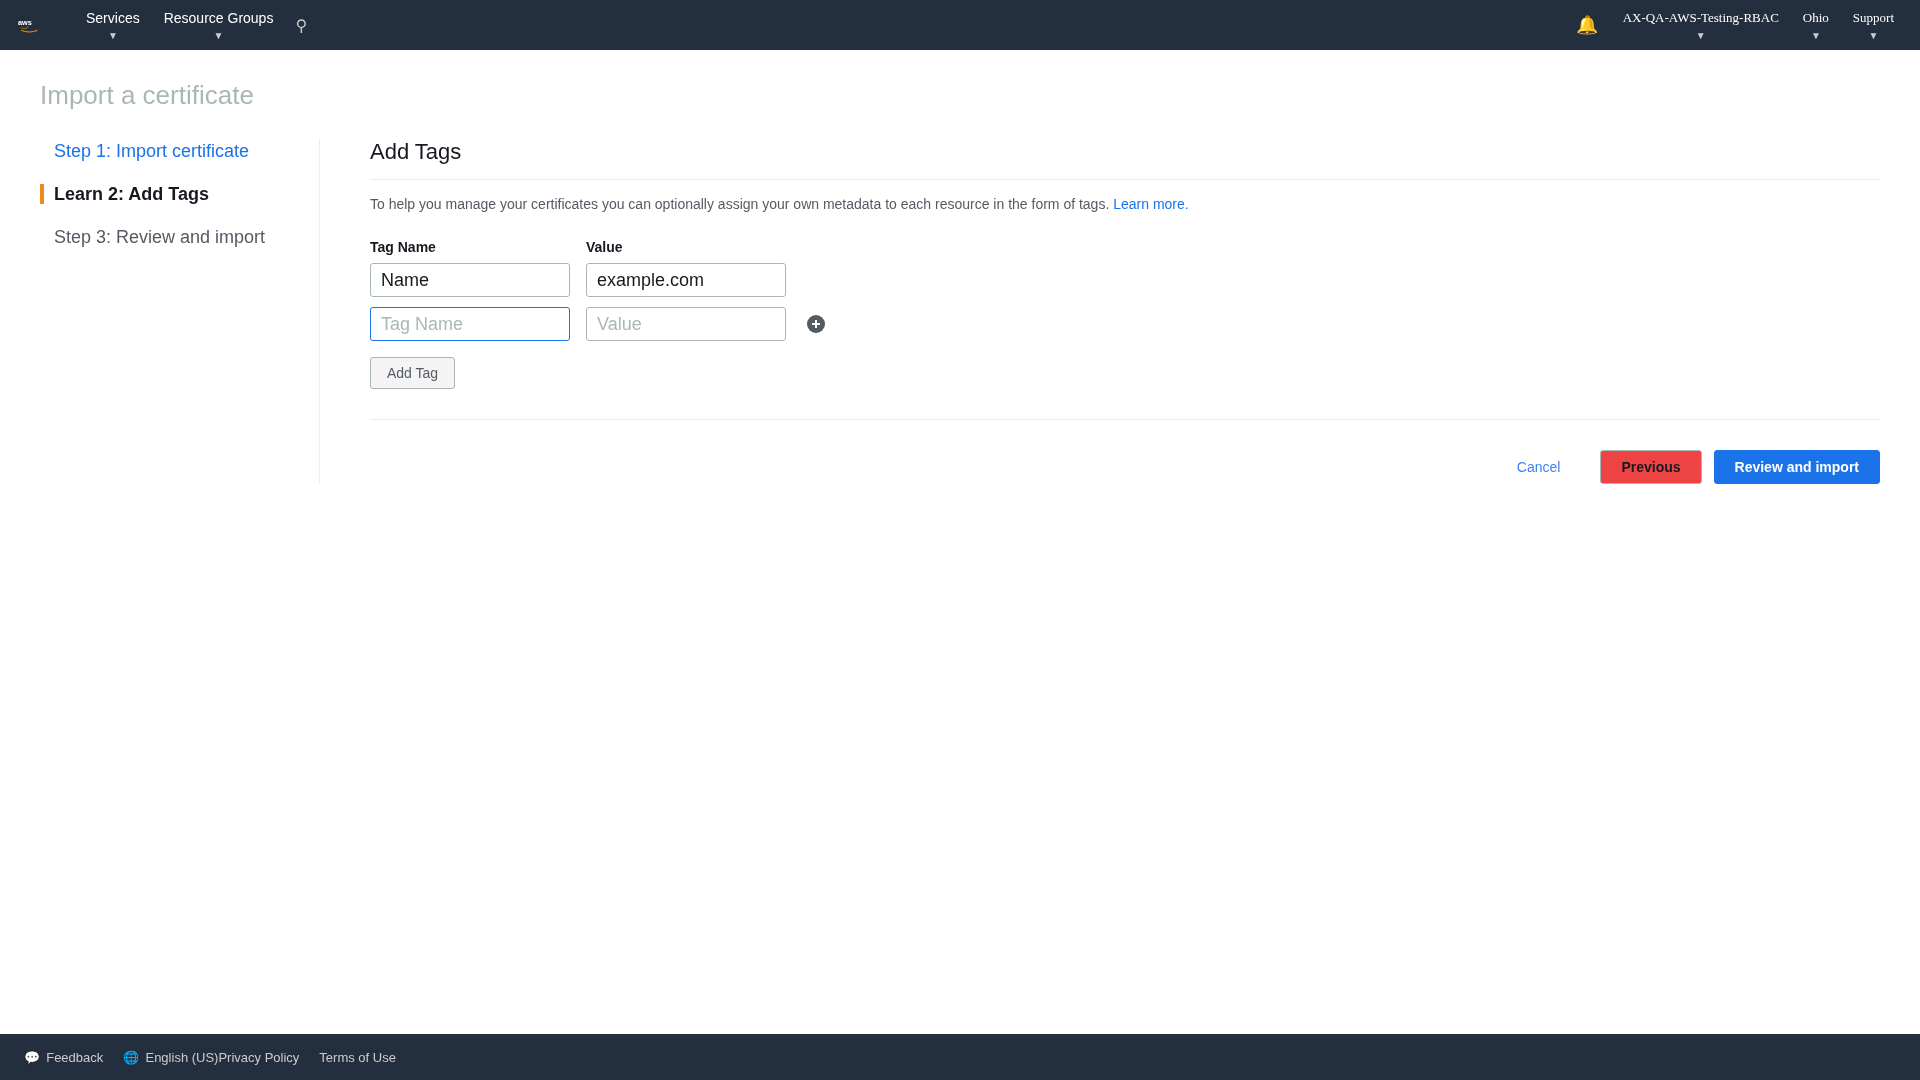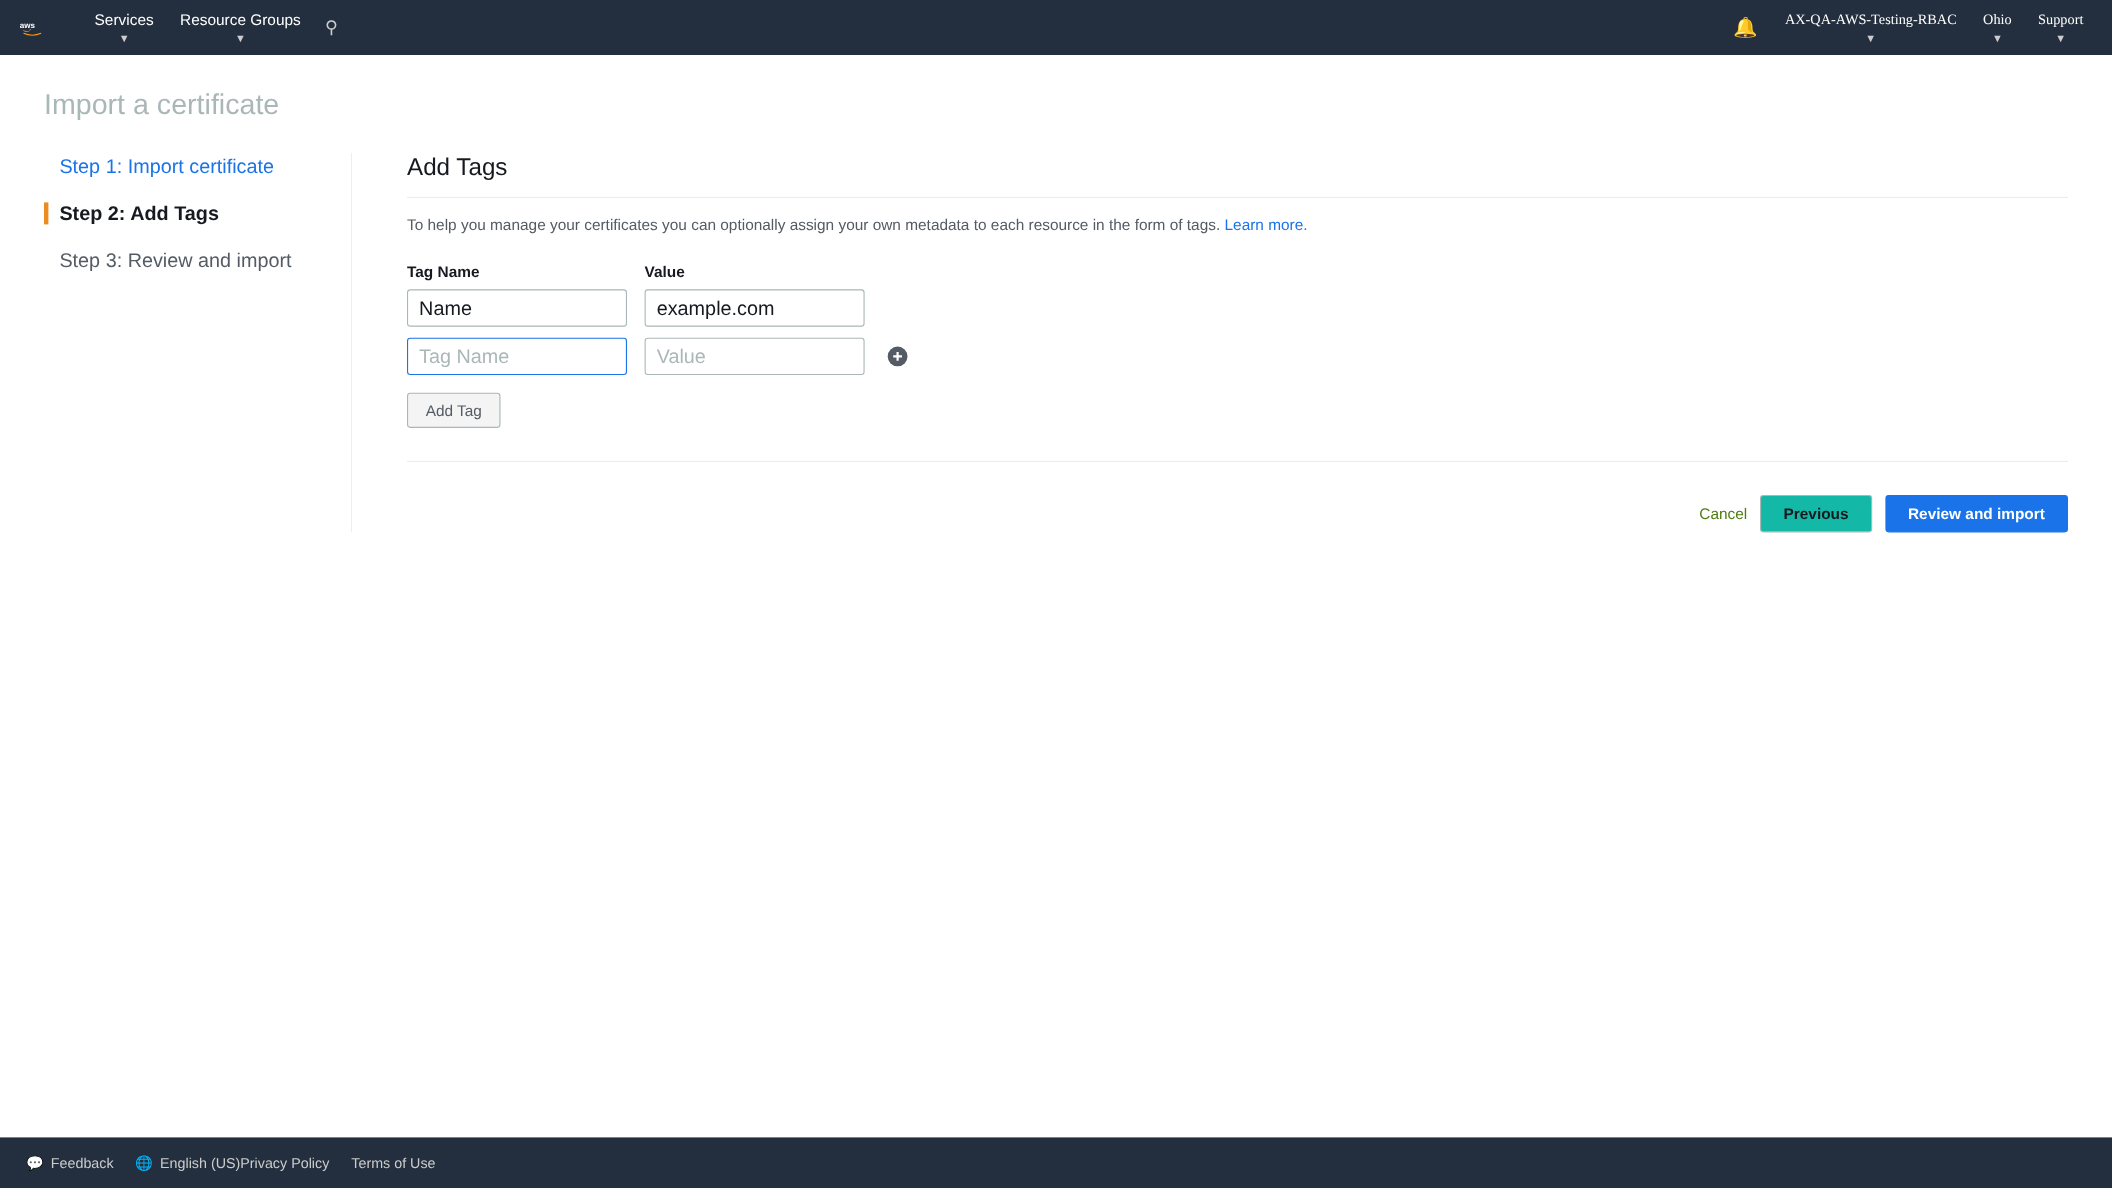--- a/index.html
+++ b/index.html
@@ -190,34 +190,35 @@
     }
 
     
     .footer-actions {
       display: flex;
       align-items: center;
       justify-content: flex-end;
       gap: 12px;
     }
     .cancel-link {
-      color: #4d7c0f;
+      color: #3b82f6;
       text-decoration: none;
       font-size: 14px;
       cursor: pointer;
     }
     .btn-previous {
-      background: #14b8a6;
+      background: #ef4444;
       border: 1px solid #aab7b8;
       border-radius: 3px;
       padding: 8px 20px;
       font-size: 14px;
       font-weight: 600;
       color: #16191f;
       cursor: pointer;
+      margin-left: 28px;
     }
     .btn-primary {
       background: #1a73e8;
       border: 1px solid #1a73e8;
       border-radius: 3px;
       padding: 8px 20px;
       font-size: 14px;
       font-weight: 600;
       color: #fff;
       cursor: pointer;
@@ -316,21 +317,21 @@
 
   <div class="wizard-layout">
 
     <div class="steps-sidebar">
       <div class="step-item">
         <div class="step-indicator inactive"></div>
         <a class="step-label link">Step 1: Import certificate</a>
       </div>
       <div class="step-item">
         <div class="step-indicator active"></div>
-        <span class="step-label active-text">Step 2: Add Tags</span>
+        <span class="step-label active-text">Learn 2: Add Tags</span>
       </div>
       <div class="step-item">
         <div class="step-indicator inactive"></div>
         <span class="step-label inactive-text">Step 3: Review and import</span>
       </div>
     </div>
 
     <div class="step-content">
       <h2 class="section-title">Add Tags</h2>
       <p class="description">

